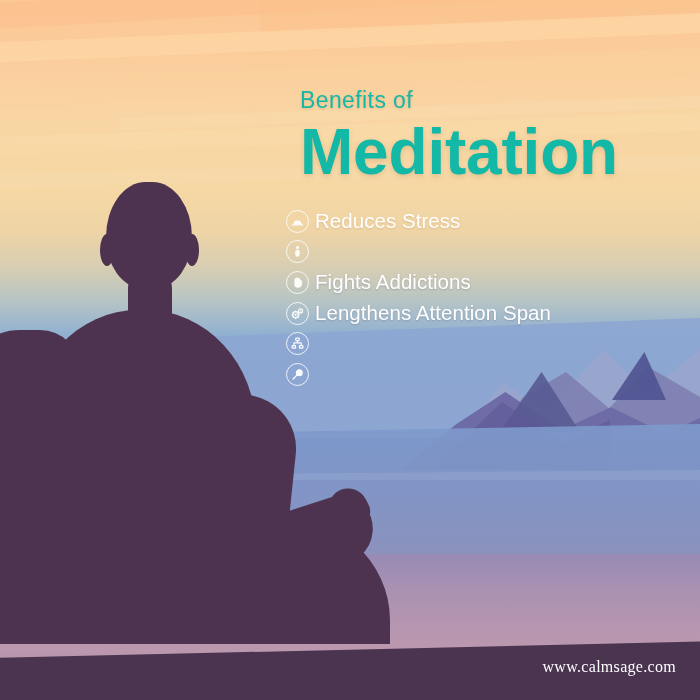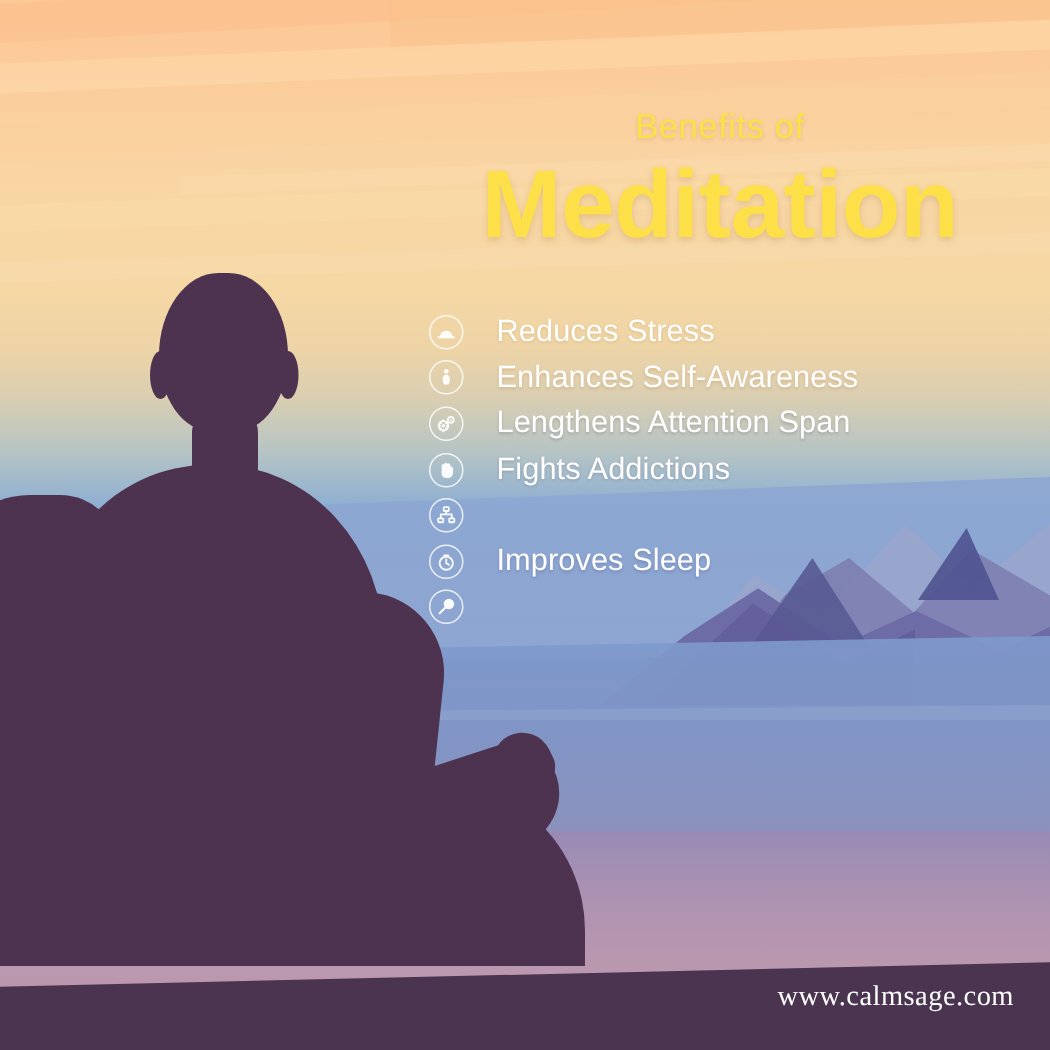--- a/index.html
+++ b/index.html
@@ -148,41 +148,41 @@
     transform:rotate(-18deg);
   }
   .toe {
     left:330px; top:306px; width:38px; height:40px;
     border-radius:18px 20px 14px 10px;
     transform:rotate(-26deg);
   }
 
   
   .heading-wrap {
-    position:absolute; left:300px; top:72px; width:360px;
-    text-align:center; color:#fde047;
+    position:absolute; left:300px; top:88px; width:360px;
+    text-align:left; color:#14b8a6;
   }
   .heading-small {
     font-size:23px; font-weight:400; letter-spacing:.4px;
     line-height:1.1; margin-bottom:4px;
     text-shadow:0 1px 3px rgba(140,90,40,.18);
   }
   .heading-big {
     font-size:64px; font-weight:700; letter-spacing:-.2px;
     line-height:1.12;
     text-shadow:0 2px 5px rgba(140,90,40,.2);
   }
 
   
   .benefits {
     position:absolute; left:286px; top:206px; width:400px;
     list-style:none;
   }
   .benefit {
-    display:flex; align-items:center; gap:22px;
+    display:flex; align-items:center; gap:6px;
     height:30.6px; color:#ffffff;
   }
   .bicon {
     flex:0 0 auto; width:23px; height:23px; border-radius:50%;
     border:1.6px solid rgba(255,255,255,.88);
     display:flex; align-items:center; justify-content:center;
     opacity:.95;
   }
   .bicon svg { display:block; }
   .blabel {
@@ -200,21 +200,21 @@
   .logo-text {
     margin-top:2px; font-size:12.5px; font-style:italic; font-weight:700;
     color:#ffffff; letter-spacing:.3px;
     font-family:"Liberation Serif", serif;
   }
 
   
   .site-url {
     position:absolute; right:24px; bottom:24px;
     font-family:"Liberation Serif", serif;
-    font-size:19px; color:#ffffff; letter-spacing:.3px;
+    font-size:16px; color:#ffffff; letter-spacing:.3px;
   }
 </style>
 </head>
 <body>
 
 <div id="poster">
 
   <div class="bg-sky"></div>
   <div class="cloud c1"></div>
   <div class="cloud c5"></div>
@@ -266,71 +266,58 @@
         </span>
         <span class="blabel">Reduces Stress</span>
       </li>
       <li class="benefit">
         <span class="bicon">
           <svg width="15" height="15" viewBox="0 0 16 16">
             <circle cx="8" cy="3.8" r="1.7" fill="#ffffff"></circle>
             <path d="M8 6 C6.2 6 5.4 7.6 5.4 9.4 C5.4 11 6 12.4 6.4 13.2 L9.6 13.2 C10 12.4 10.6 11 10.6 9.4 C10.6 7.6 9.8 6 8 6 Z" fill="#ffffff"></path>
           </svg>
         </span>
-        <span class="blabel">Enhances Self-Awareness</span>
+      </li>
+      <li class="benefit">
+        <span class="bicon">
+          <svg width="15" height="15" viewBox="0 0 16 16">
+            <path d="M5 8.4 V4.6 a.95.95 0 0 1 1.9 0 V8 M6.9 8 V3.8 a.95.95 0 0 1 1.9 0 V8 M8.8 8 V4.4 a.95.95 0 0 1 1.9 0 V8.4 M10.7 6.6 a.95.95 0 0 1 1.9 0 v3.1 c0 2.1-1.5 3.6-3.5 3.6 H8 c-2 0-3-1.1-3-2.6 V8.4" fill="#ffffff" stroke="#ffffff" stroke-width=".55" stroke-linejoin="round"></path>
+          </svg>
+        </span>
+        <span class="blabel">Fights Addictions</span>
       </li>
       <li class="benefit">
         <span class="bicon">
           <svg width="15" height="15" viewBox="0 0 16 16">
             <circle cx="6" cy="9.4" r="3.4" fill="none" stroke="#ffffff" stroke-width="1.3" stroke-linecap="round" stroke-linejoin="round"></circle>
             <circle cx="6" cy="9.4" r="1.2" fill="#ffffff"></circle>
             <g fill="none" stroke="#ffffff" stroke-width="1.3" stroke-linecap="round" stroke-linejoin="round">
               <path d="M6 5.4v1M6 12.4v1M2.6 9.4h1M8.4 9.4h1M3.6 7l.7.7M7.7 11.1l.7.7M8.4 7l-.7.7M4.3 11.1l-.7.7"></path>
             </g>
             <circle cx="11.2" cy="5.2" r="2.1" fill="none" stroke="#ffffff" stroke-width="1.3" stroke-linecap="round" stroke-linejoin="round"></circle>
             <circle cx="11.2" cy="5.2" r=".7" fill="#ffffff"></circle>
           </svg>
         </span>
         <span class="blabel">Lengthens Attention Span</span>
       </li>
       <li class="benefit">
         <span class="bicon">
           <svg width="15" height="15" viewBox="0 0 16 16">
-            <path d="M5 8.4 V4.6 a.95.95 0 0 1 1.9 0 V8 M6.9 8 V3.8 a.95.95 0 0 1 1.9 0 V8 M8.8 8 V4.4 a.95.95 0 0 1 1.9 0 V8.4 M10.7 6.6 a.95.95 0 0 1 1.9 0 v3.1 c0 2.1-1.5 3.6-3.5 3.6 H8 c-2 0-3-1.1-3-2.6 V8.4" fill="#ffffff" stroke="#ffffff" stroke-width=".55" stroke-linejoin="round"></path>
-          </svg>
-        </span>
-        <span class="blabel">Fights Addictions</span>
-      </li>
-      <li class="benefit">
-        <span class="bicon">
-          <svg width="15" height="15" viewBox="0 0 16 16">
             <g fill="none" stroke="#ffffff" stroke-width="1.3" stroke-linecap="round" stroke-linejoin="round">
               <rect x="6.2" y="2.2" width="3.6" height="2.8" rx=".5"></rect>
               <rect x="2.3" y="10.2" width="3.6" height="2.8" rx=".5"></rect>
               <rect x="10.1" y="10.2" width="3.6" height="2.8" rx=".5"></rect>
               <path d="M8 5 v2.4 M4.1 10.2 V7.4 h7.8 v2.8"></path>
             </g>
           </svg>
         </span>
       </li>
       <li class="benefit">
         <span class="bicon">
           <svg width="15" height="15" viewBox="0 0 16 16">
-            <g fill="none" stroke="#ffffff" stroke-width="1.3" stroke-linecap="round" stroke-linejoin="round">
-              <circle cx="8" cy="9" r="4.7"></circle>
-              <path d="M8 6.3 V9 l1.9 1.1"></path>
-              <path d="M6.5 3.5 h3 M8 3.5 V4.3"></path>
-            </g>
-          </svg>
-        </span>
-        <span class="blabel">Improves Sleep</span>
-      </li>
-      <li class="benefit">
-        <span class="bicon">
-          <svg width="15" height="15" viewBox="0 0 16 16">
             <circle cx="9.9" cy="6.1" r="3.1" fill="#ffffff"></circle>
             <path d="M7.6 8.4 L3.3 12.7" stroke="#ffffff" stroke-width="1.5" stroke-linecap="round"></path>
             <circle cx="9.9" cy="6.1" r="3.1" fill="none" stroke="#ffffff" stroke-width="1.3" stroke-linecap="round" stroke-linejoin="round"></circle>
           </svg>
         </span>
       </li>
     </ul>
 
 
   <div class="site-url">www.calmsage.com</div>

